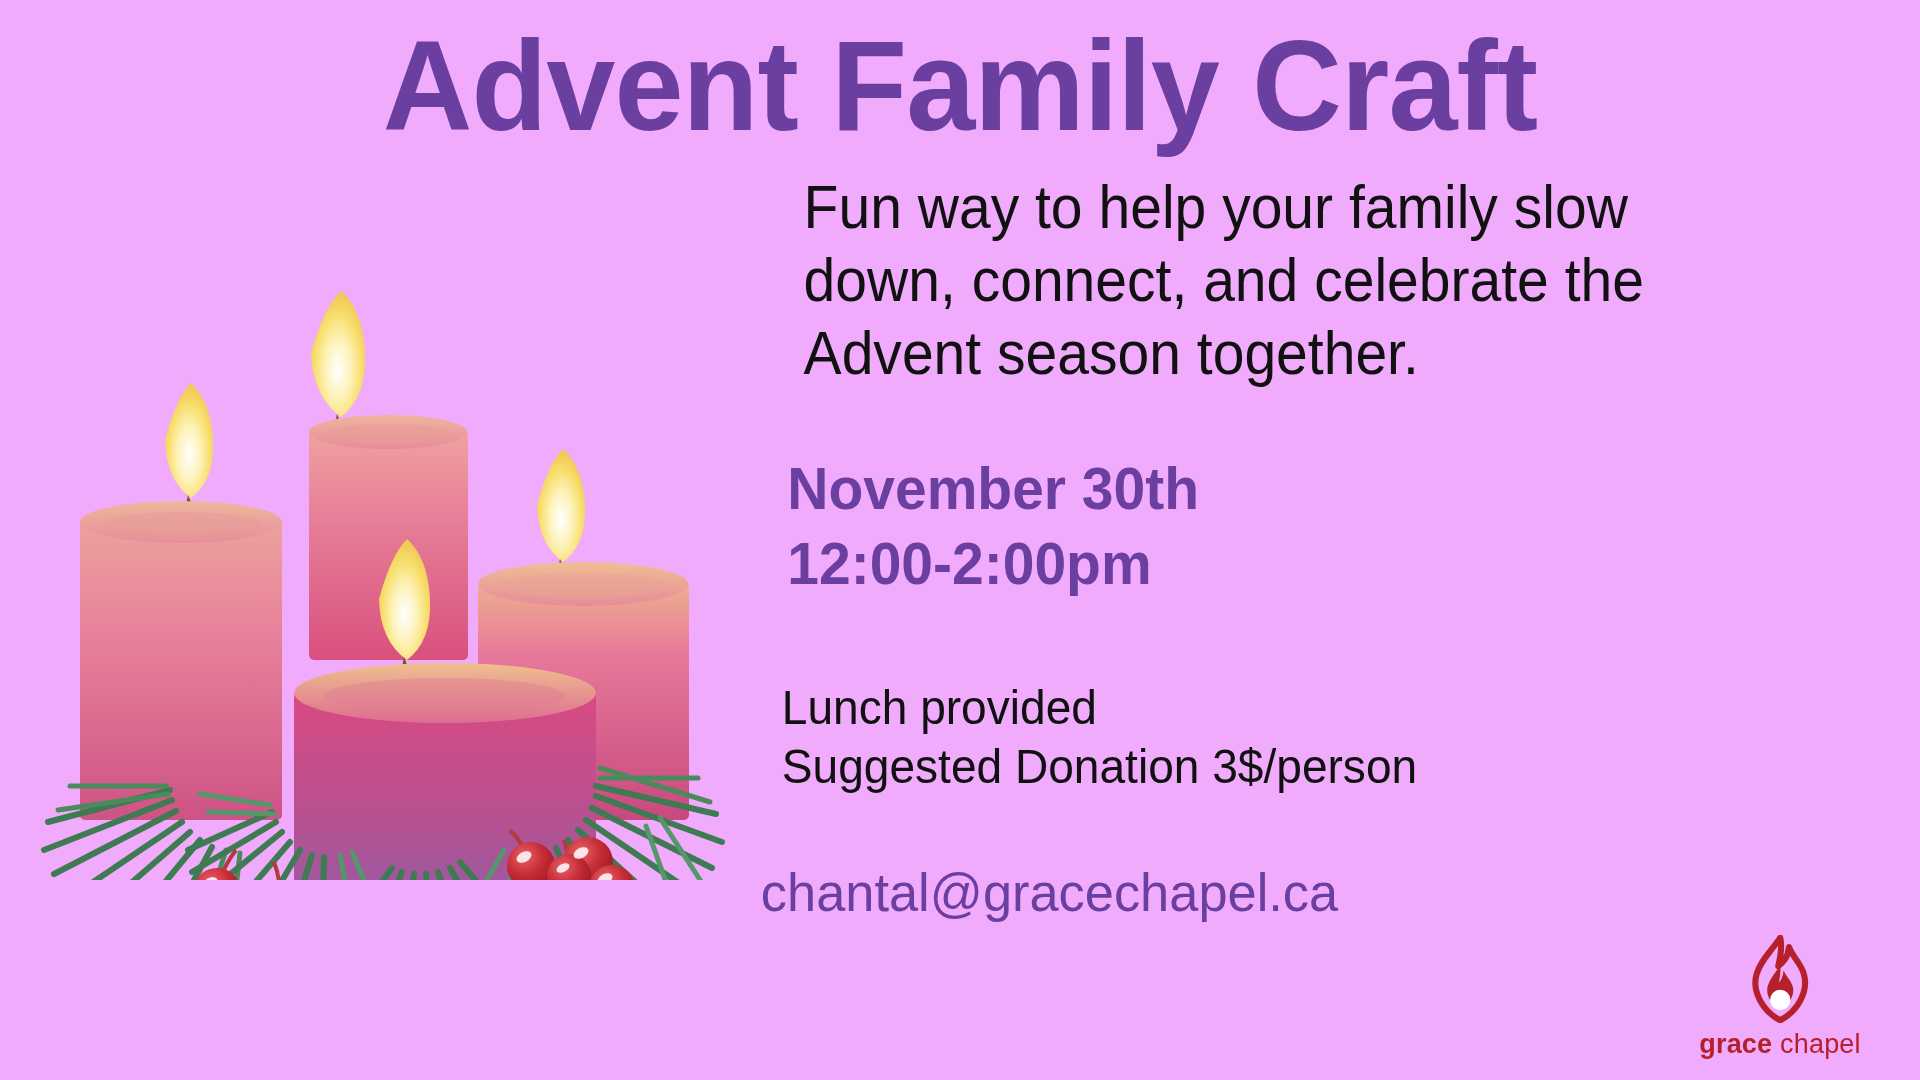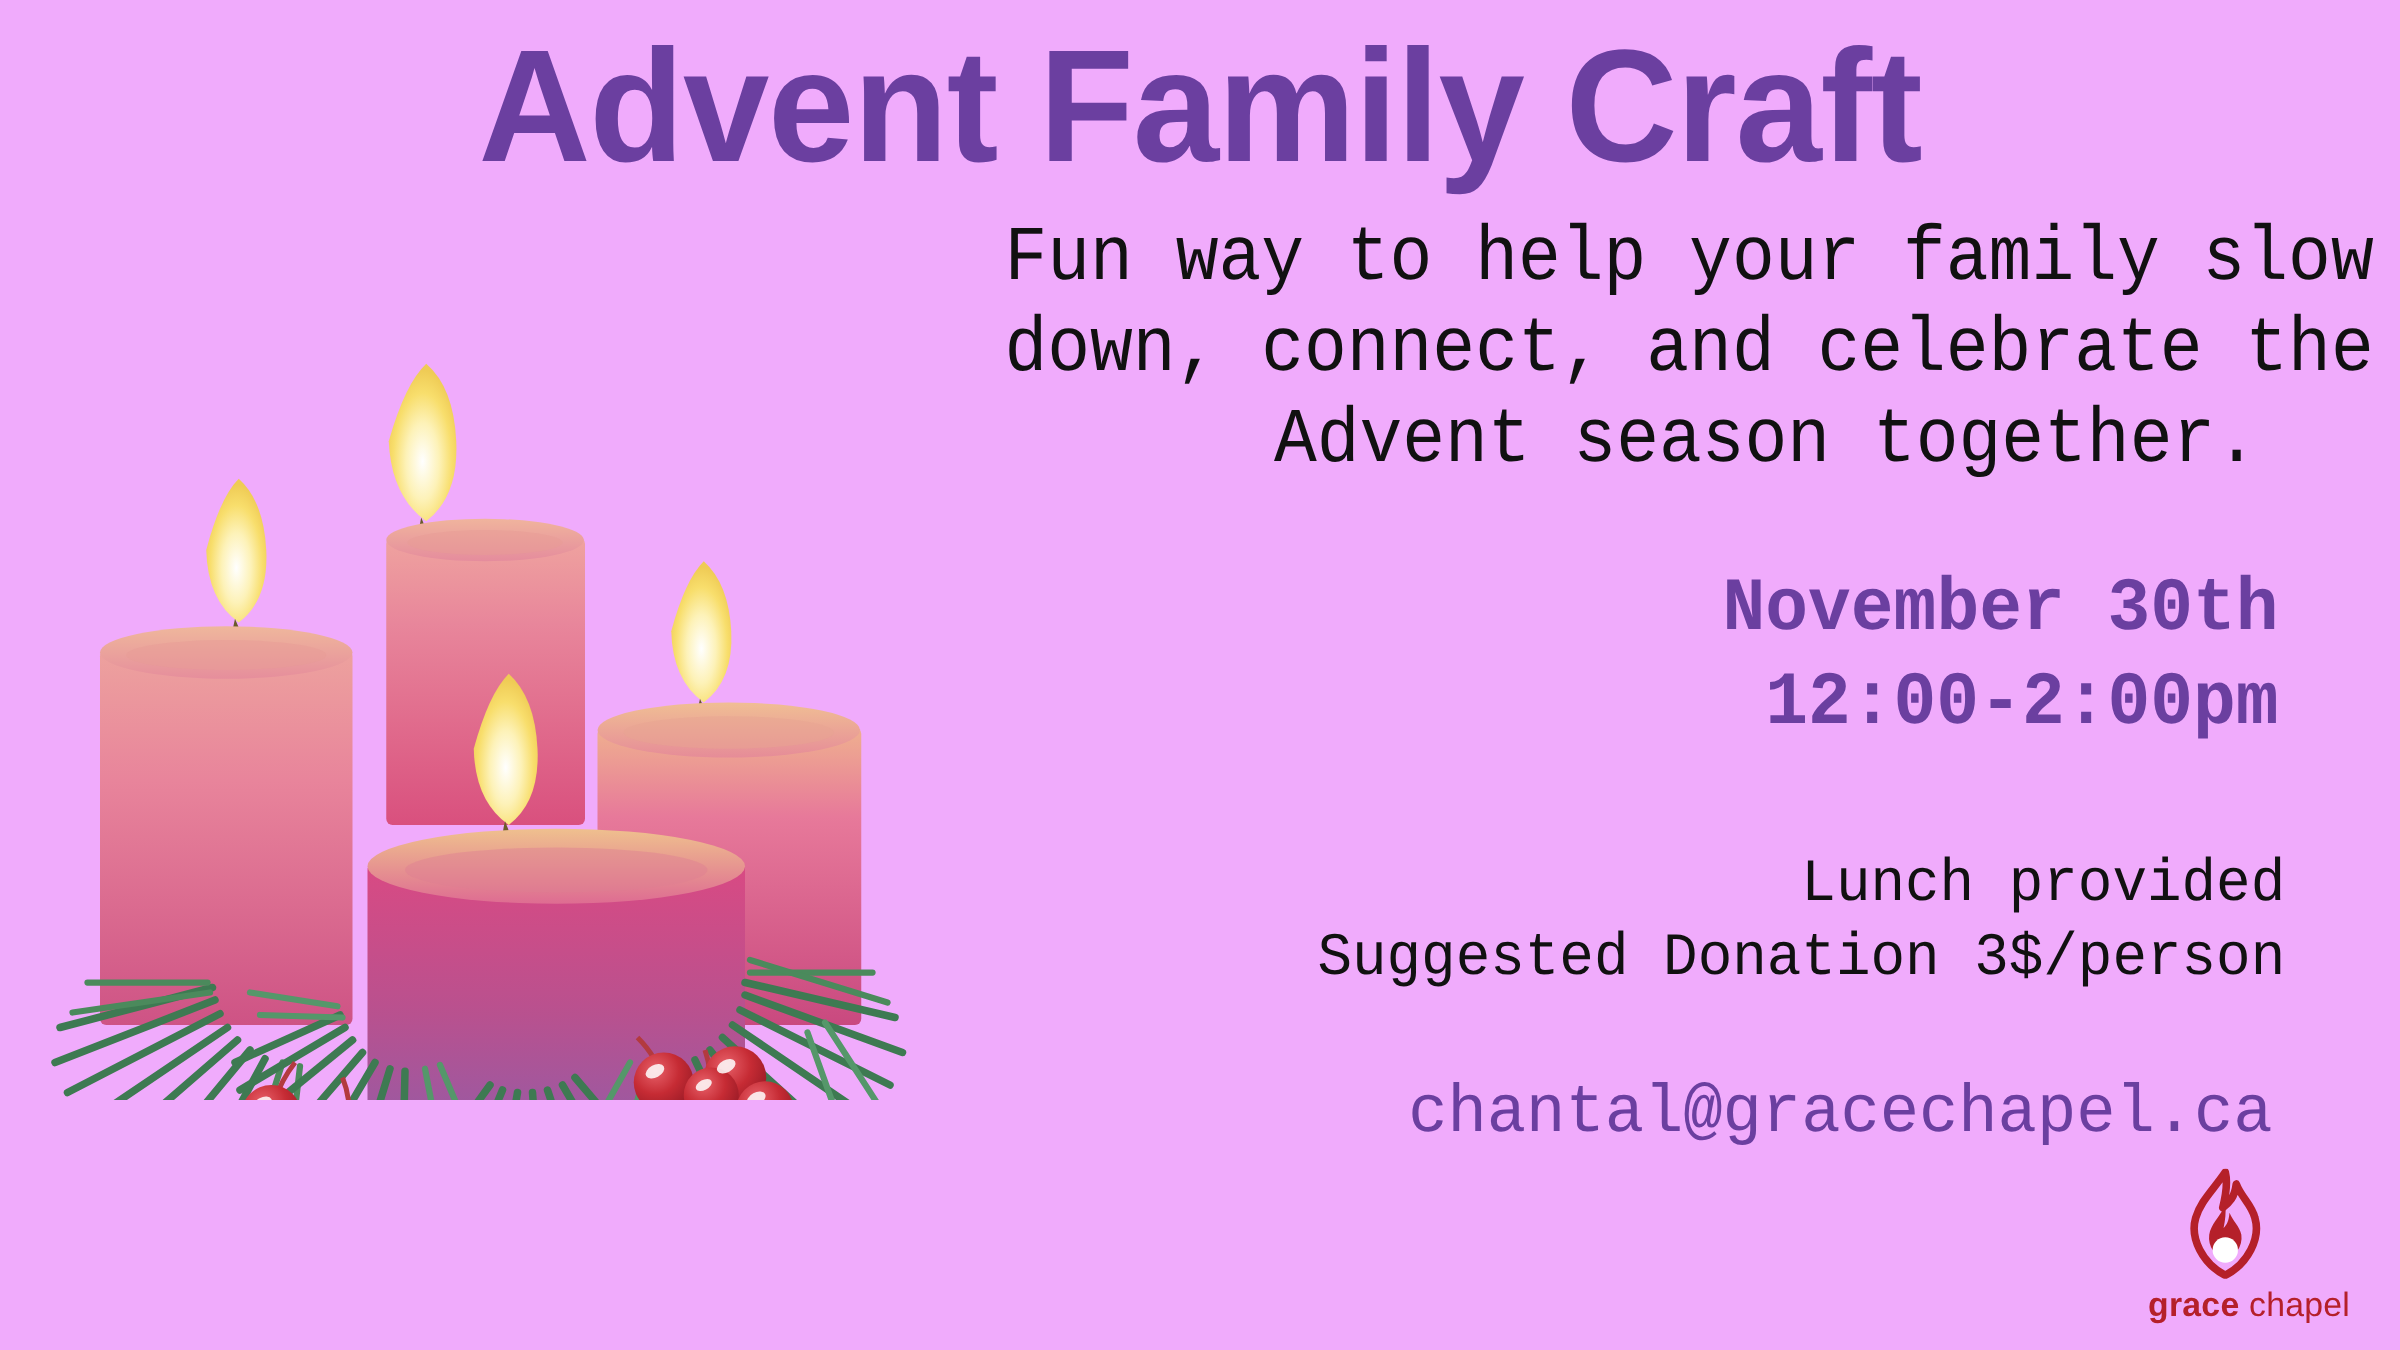--- a/index.html
+++ b/index.html
@@ -25,22 +25,21 @@
     color:#6B3FA0;
     transform:scaleX(0.97);
     transform-origin:center top;
     white-space:nowrap;
   }
 
   
   .rightcol{
     position:absolute;
     left:760px;top:170px;width:1090px;
-    text-align:right;
-    font-family:Liberation Mono, monospace;
+    text-align:left;
   }
   .blurb{
     font-size:62px;
     line-height:1.18;
     color:#111111;
     font-weight:normal;
     transform:scaleX(0.92);
     transform-origin:center top;
     white-space:nowrap;
   }
@@ -79,21 +78,21 @@
     transform:scaleX(0.97) translateX(-16px);
     transform-origin:center top;
     white-space:nowrap;
   }
 
   
   .logo{
     position:absolute;
     right:40px;bottom:20px;
     width:200px;
-    text-align:right;
+    text-align:center;
   }
   .logo-flame{height:88px;display:block;margin:0 auto 6px auto;}
   .logo-word{
     font-size:27px;
     color:#B5202A;
     letter-spacing:.2px;
     white-space:nowrap;
   }
   .logo-word b{font-weight:bold;}
   .logo-word span{font-weight:normal;}

